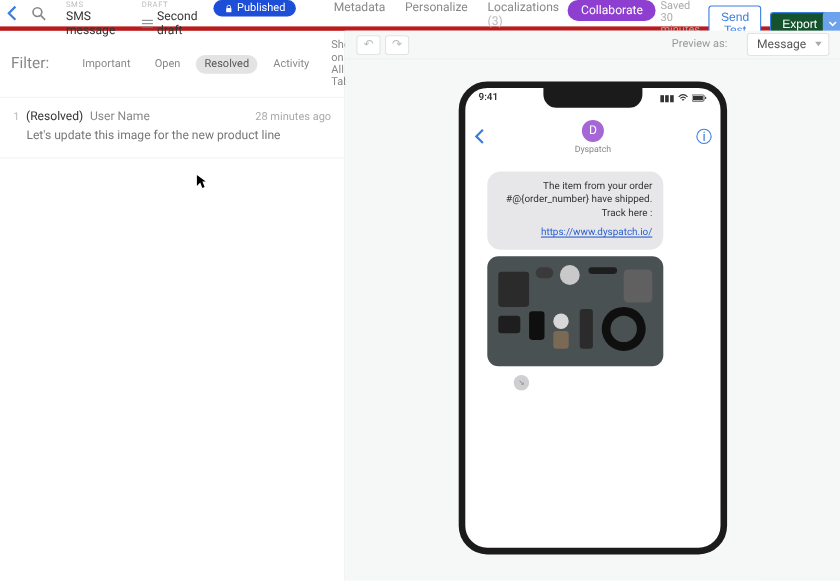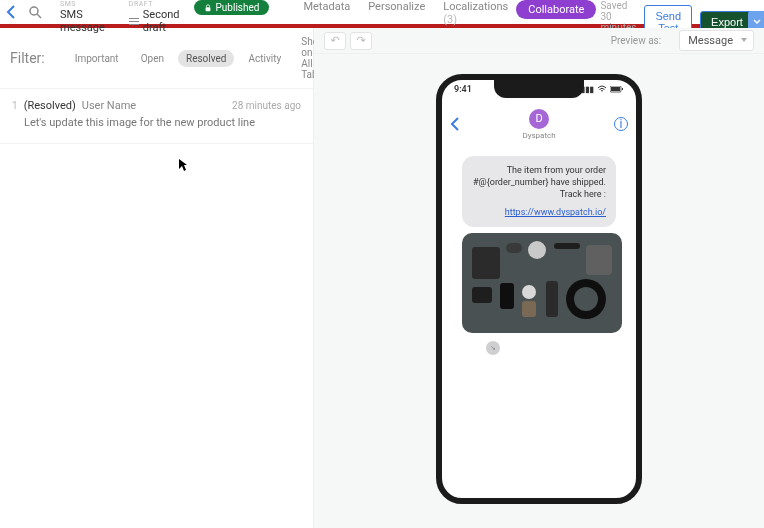--- a/index.html
+++ b/index.html
@@ -9,21 +9,21 @@
 .topbar { display: flex; align-items: flex-start; height: 28px; border-bottom: 4px solid #b91c1c; padding: 0 6px; gap: 4px; }
 .tb-iconbtn { width: 24px; height: 24px; display:flex; align-items:center; justify-content:center; color:#3a7de0; cursor:pointer; }
 .tb-divider { width:1px; height:20px; background:#eee; margin:0 2px; }
 .tb-block { display:flex; flex-direction:column; justify-content:center; padding:0 6px; }
 .tb-eyebrow { font-size: 7px; letter-spacing: .5px; color: #bbb; }
 .tb-title { font-size: 11px; color:#333; }
 .tb-title-row { display:flex; align-items:center; gap:4px; }
 .ham { display:flex; flex-direction:column; gap:2px; }
 .ham span { display:block; width:10px; height:1px; background:#888; }
 .pill { border-radius: 10px; padding: 2px 10px; font-size: 10px; display:flex; align-items:center; gap:4px; }
-.pill-published { background:#15803d; color:#fff; }
+.pill-published { background:#1d4ed8; color:#fff; }
 .lock { width:8px; height:8px; }
 .tabs { display:flex; gap:18px; margin-left:30px; }
 .tab { font-size:11px; color:#888; cursor:pointer; }
 .tab .count { color:#bbb; }
 .collab-pill { background:#8e3fcf; color:#fff; border-radius:12px; padding:3px 12px; font-size:11px; cursor:pointer; }
 .tb-right { margin-left:auto; display:flex; align-items:center; gap:8px; }
 .saved { font-size:10px; color:#aaa; }
 .btn { border:1px solid #3a7de0; color:#3a7de0; background:#fff; border-radius:3px; padding:4px 10px; font-size:11px; cursor:pointer; }
 .btn-primary { background:#14532d; color:#fff; border-color:#3a7de0; }
 .btn-caret { background:#6da3ec; color:#fff; border:none; border-radius:3px; width:18px; height:22px; display:flex; align-items:center; justify-content:center; cursor:pointer; margin-left:-6px;}
@@ -53,21 +53,21 @@
 
 .right { flex:1; background:#f6f7f7; position:relative; }
 .right-topstrip { height:26px; display:flex; align-items:center; padding: 0 10px; background:#f6f7f7; border-bottom:1px solid #f0f0f0;}
 .undo-btn, .redo-btn { width:22px; height:18px; background:#fff; border:1px solid #e3e3e3; border-radius:3px; display:flex; align-items:center; justify-content:center; color:#bbb; font-size:11px; cursor:pointer; margin-right:4px;}
 .preview-as { margin-left:auto; font-size:10px; color:#999; margin-right:18px;}
 .select { background:#fff; border:1px solid #e3e3e3; border-radius:3px; padding:3px 20px 3px 8px; font-size:11px; color:#555; position:relative; cursor:pointer;}
 .select::after { content:""; position:absolute; right:6px; top:7px; border-left:3px solid transparent; border-right:3px solid transparent; border-top:4px solid #aaa; }
 
 
 .phone-wrap { position:absolute; left:50%; top:46px; transform:translateX(-50%); }
-.phone { width:206px; height:430px; border:6px solid #1b1b1b; border-radius:26px; background:#fff; position:relative; overflow:hidden; }
+.phone { width:244px; height:430px; border:6px solid #1b1b1b; border-radius:26px; background:#fff; position:relative; overflow:hidden; }
 .notch { position:absolute; top:0; left:50%; transform:translateX(-50%); width:90px; height:18px; background:#1b1b1b; border-bottom-left-radius:12px; border-bottom-right-radius:12px; z-index:3;}
 .statusbar { position:absolute; top:4px; left:0; right:0; display:flex; justify-content:space-between; padding:0 12px; font-size:9px; font-weight:600; z-index:2;}
 .status-icons { display:flex; gap:3px; align-items:center;}
 .sig, .wifi, .batt { font-size:8px; color:#333; }
 
 .msg-header { position:absolute; top:22px; left:0; right:0; height:44px; display:flex; align-items:center; justify-content:center; }
 .back-chev { position:absolute; left:8px; color:#3a7de0; font-size:16px; cursor:pointer;}
 .info-ic { position:absolute; right:8px; color:#3a7de0; font-size:12px; cursor:pointer; width:14px; height:14px; border:1px solid #3a7de0; border-radius:50%; display:flex; align-items:center; justify-content:center;}
 .sender { display:flex; flex-direction:column; align-items:center; gap:2px;}
 .avatar { width:20px; height:20px; border-radius:50%; background:#a667d6; color:#fff; display:flex; align-items:center; justify-content:center; font-size:11px; }

